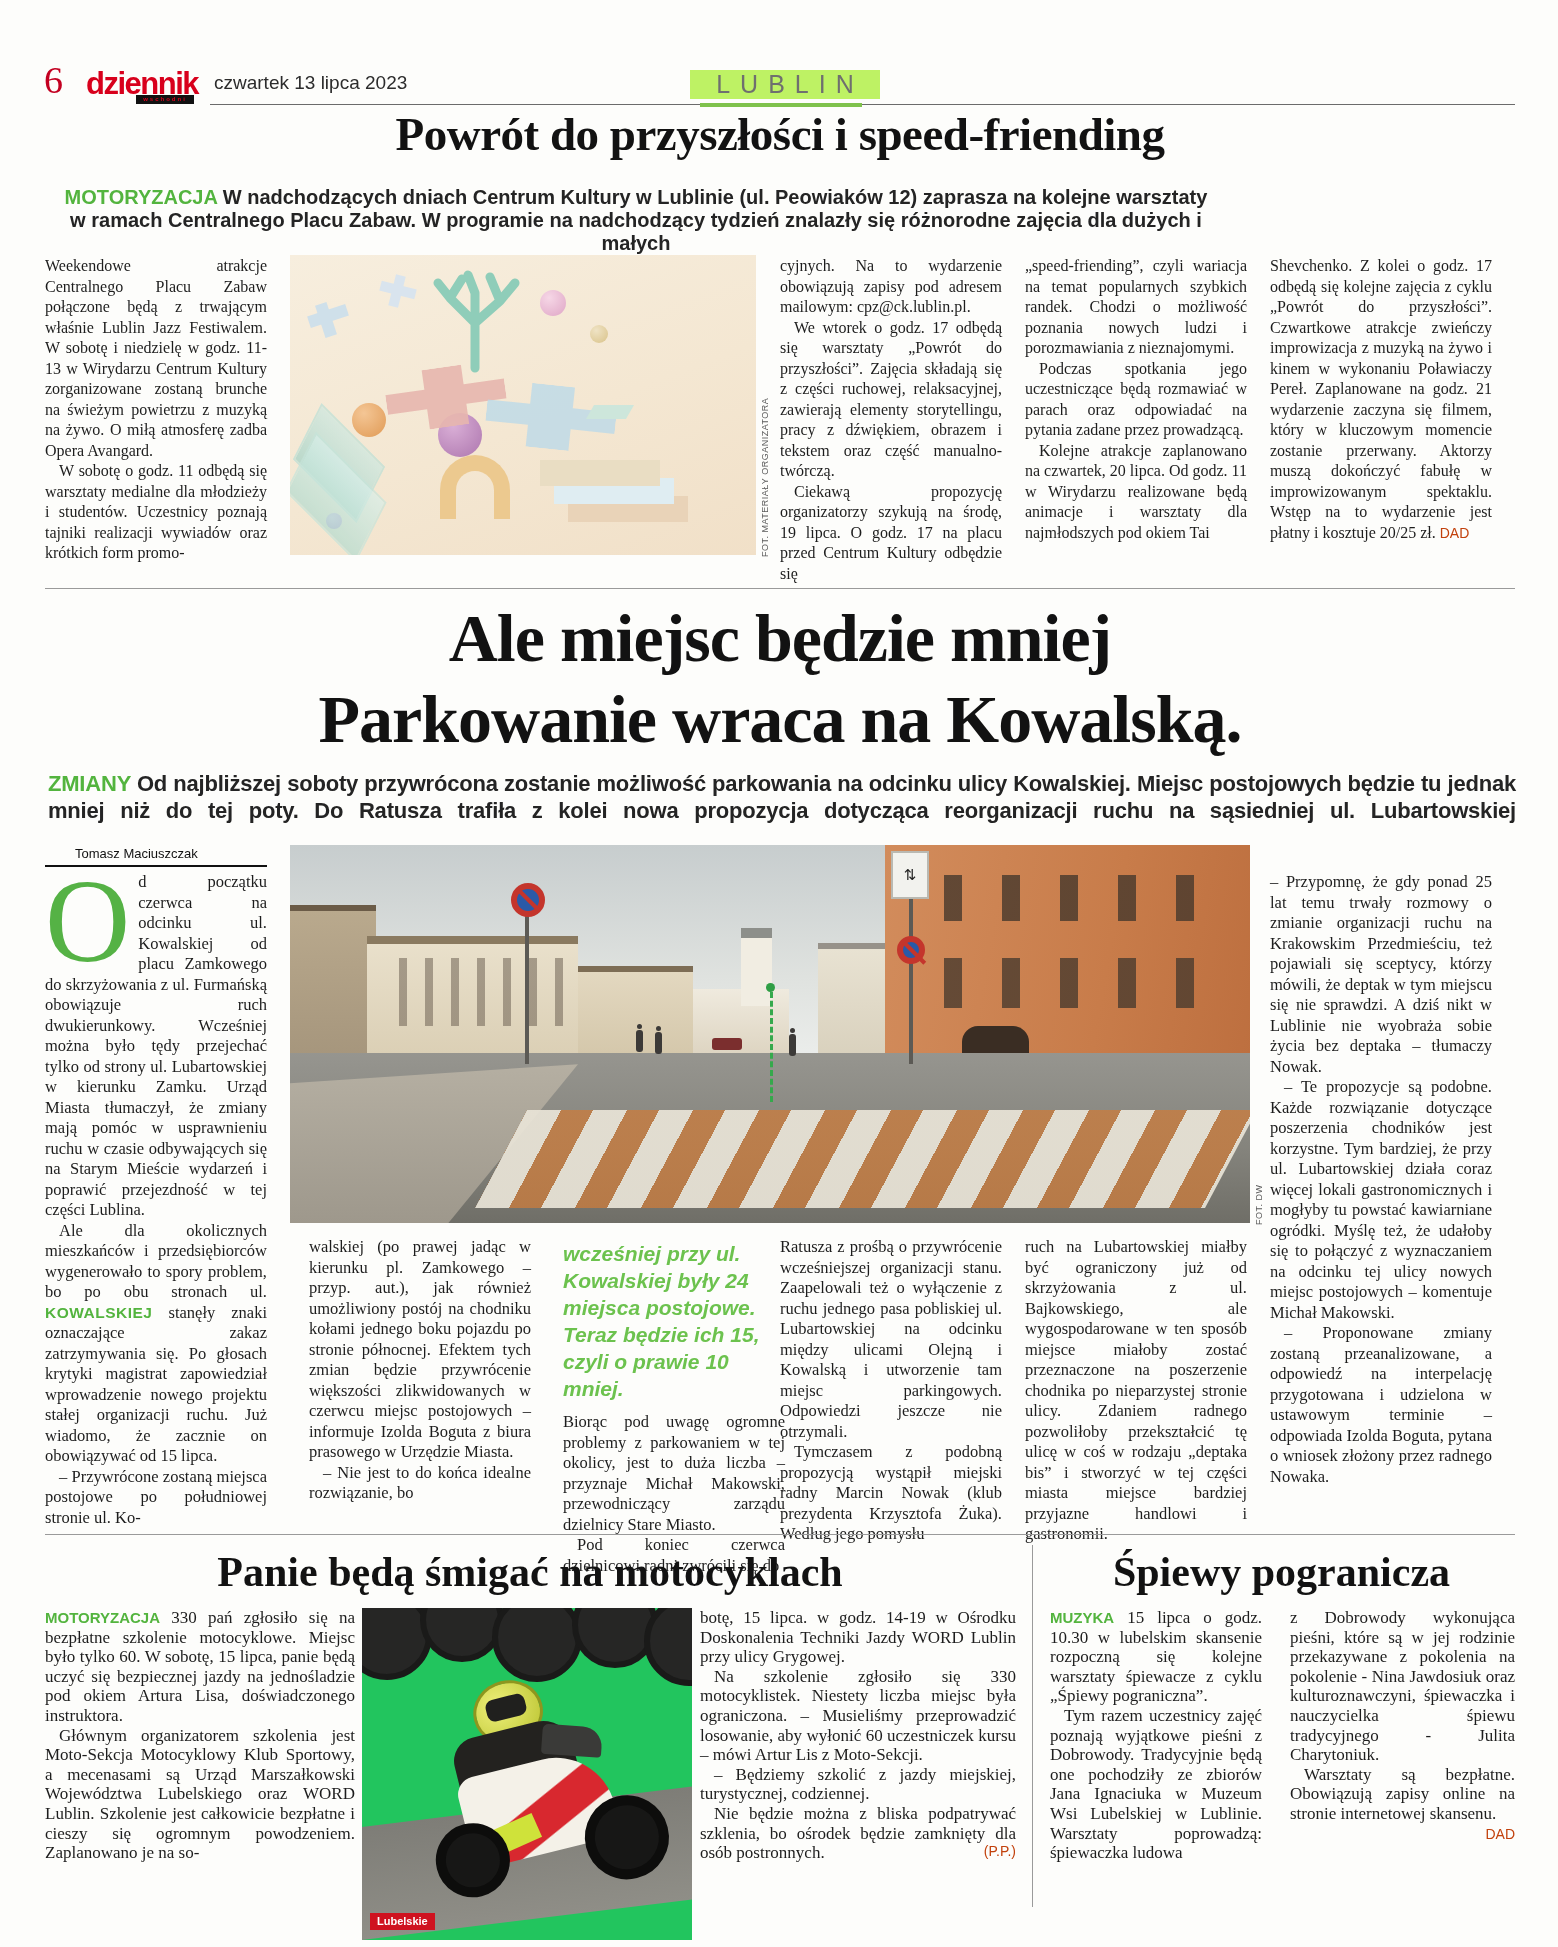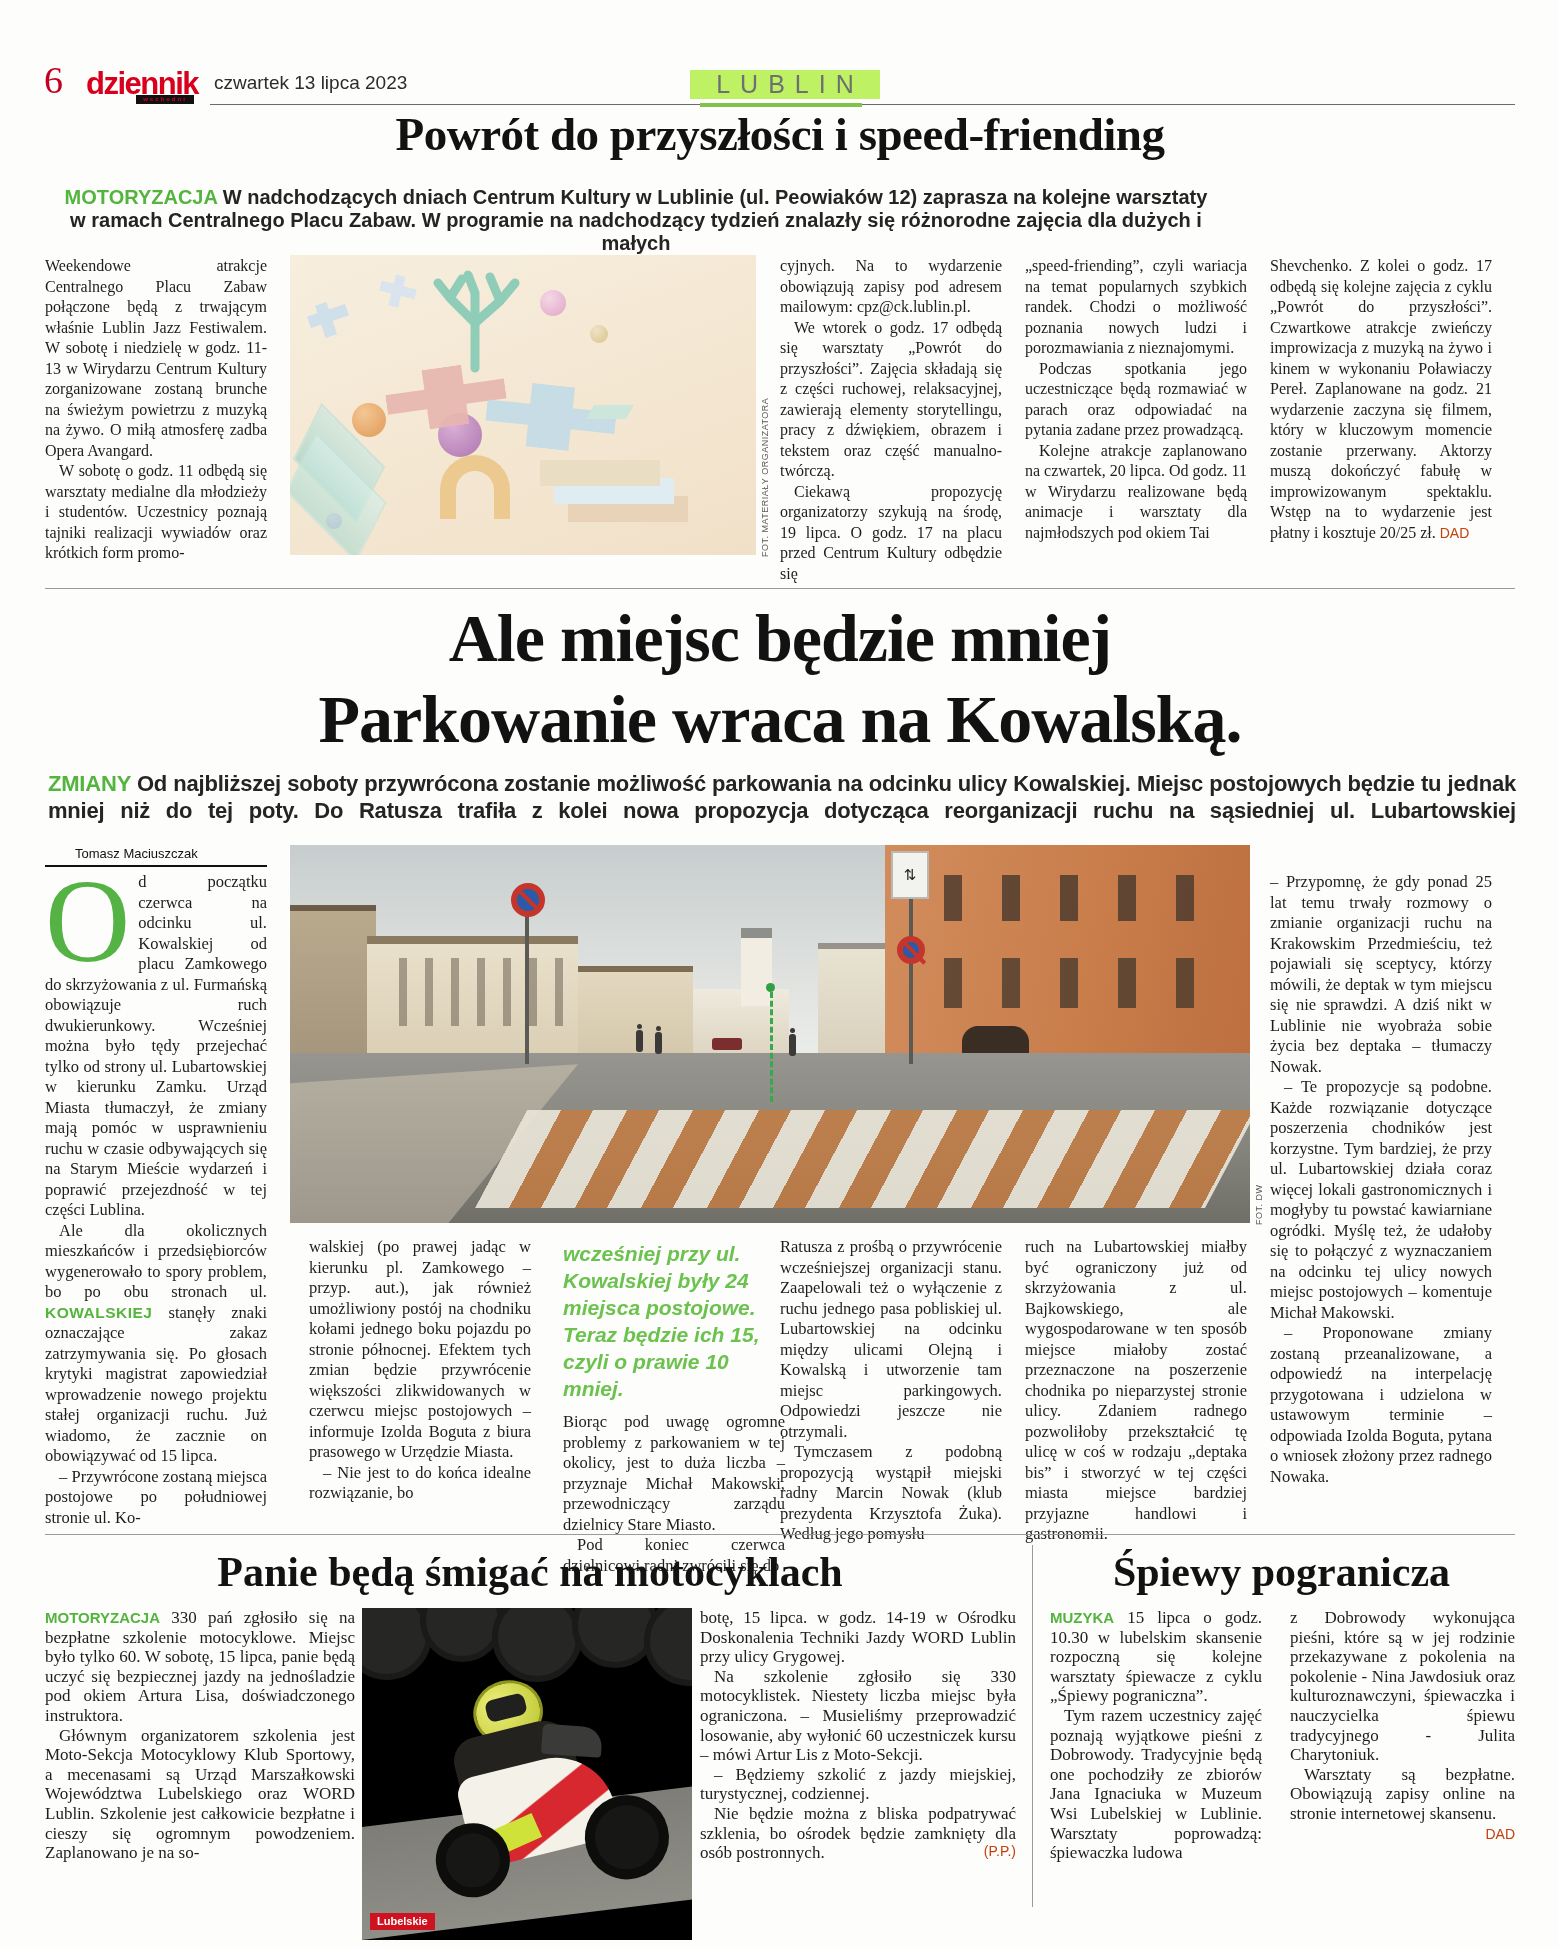--- a/index.html
+++ b/index.html
@@ -50,21 +50,21 @@
         font-size:21px;line-height:27px;text-align:left;margin:0 0 10px 0;}
   .a2-photo{left:290px;top:845px;width:960px;height:378px;overflow:hidden;background:#c7cccb;}
   .a2-credit{left:1254px;top:1130px;height:95px;}
   
   .sep2{left:45px;top:1534px;width:1470px;}
   .vdivider{left:1032px;top:1545px;height:362px;border-left:1px solid #9a9a9a;}
   .b-headline{font-size:42px;line-height:48px;}
   .moto-headline{left:45px;top:1548px;width:970px;}
   .songs-headline{left:1048px;top:1548px;width:467px;}
   .b-col{font-size:17px;line-height:19.6px;top:1608px;}
-  .moto-photo{left:362px;top:1608px;width:330px;height:332px;overflow:hidden;background:#000000;}
+  .moto-photo{left:362px;top:1608px;width:330px;height:332px;overflow:hidden;background:#22c55e;}
   .badge{position:absolute;left:8px;bottom:10px;background:#cf1220;color:#fff;font-family:"Liberation Sans",sans-serif;
         font-weight:bold;font-size:11px;padding:3px 7px;line-height:11px;}
   .siglast{position:relative;}
   .siglast .signoff{position:absolute;right:0;bottom:1px;}
   
   .sky{left:0;top:0;width:100%;height:58%;background:linear-gradient(#c7cdce 0%,#dfe2df 60%,#eceeec 100%);}
   .bld{position:absolute;}
   .road{left:0;top:55%;width:100%;height:45%;background:linear-gradient(#96958f 0%,#85847d 55%,#6f6e67 100%);}
   .sidewalk-l{left:0;top:58%;width:30%;height:42%;background:linear-gradient(#b5afa2,#9e988c);clip-path:polygon(0 12%,100% 0,55% 100%,0 100%);}
   .crosswalk{left:22%;top:70%;width:76%;height:26%;transform:skewX(-28deg);

